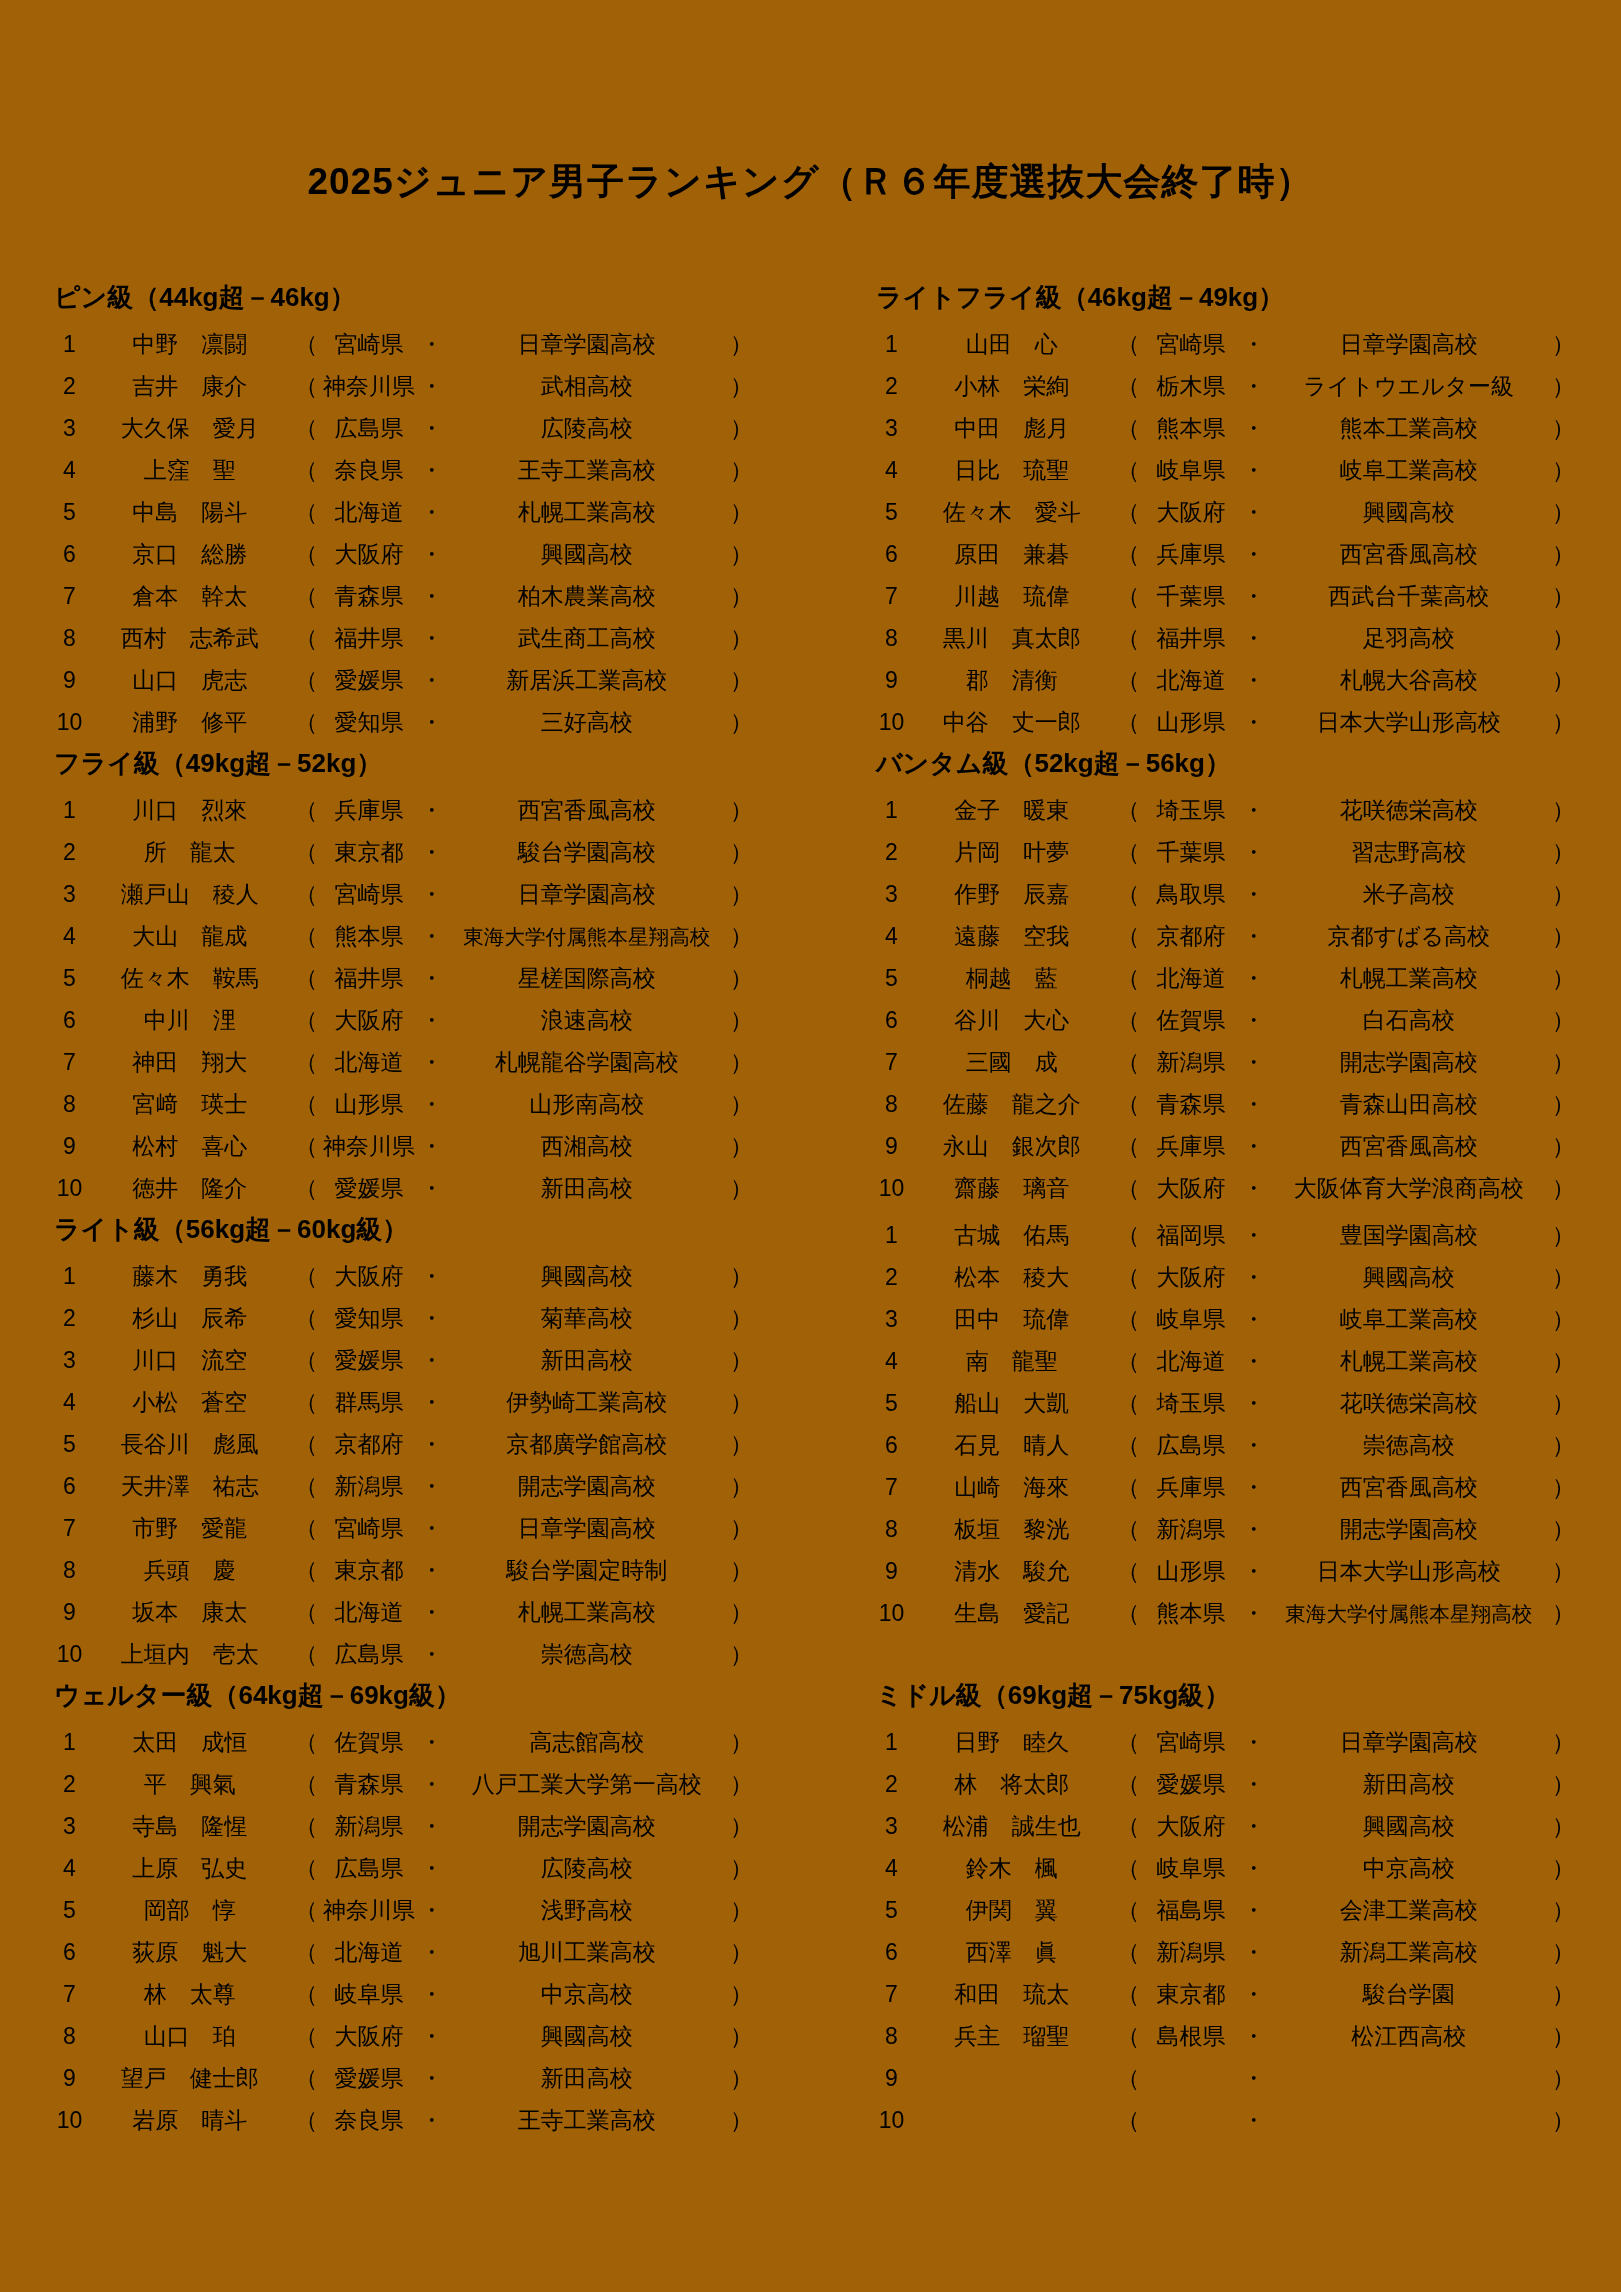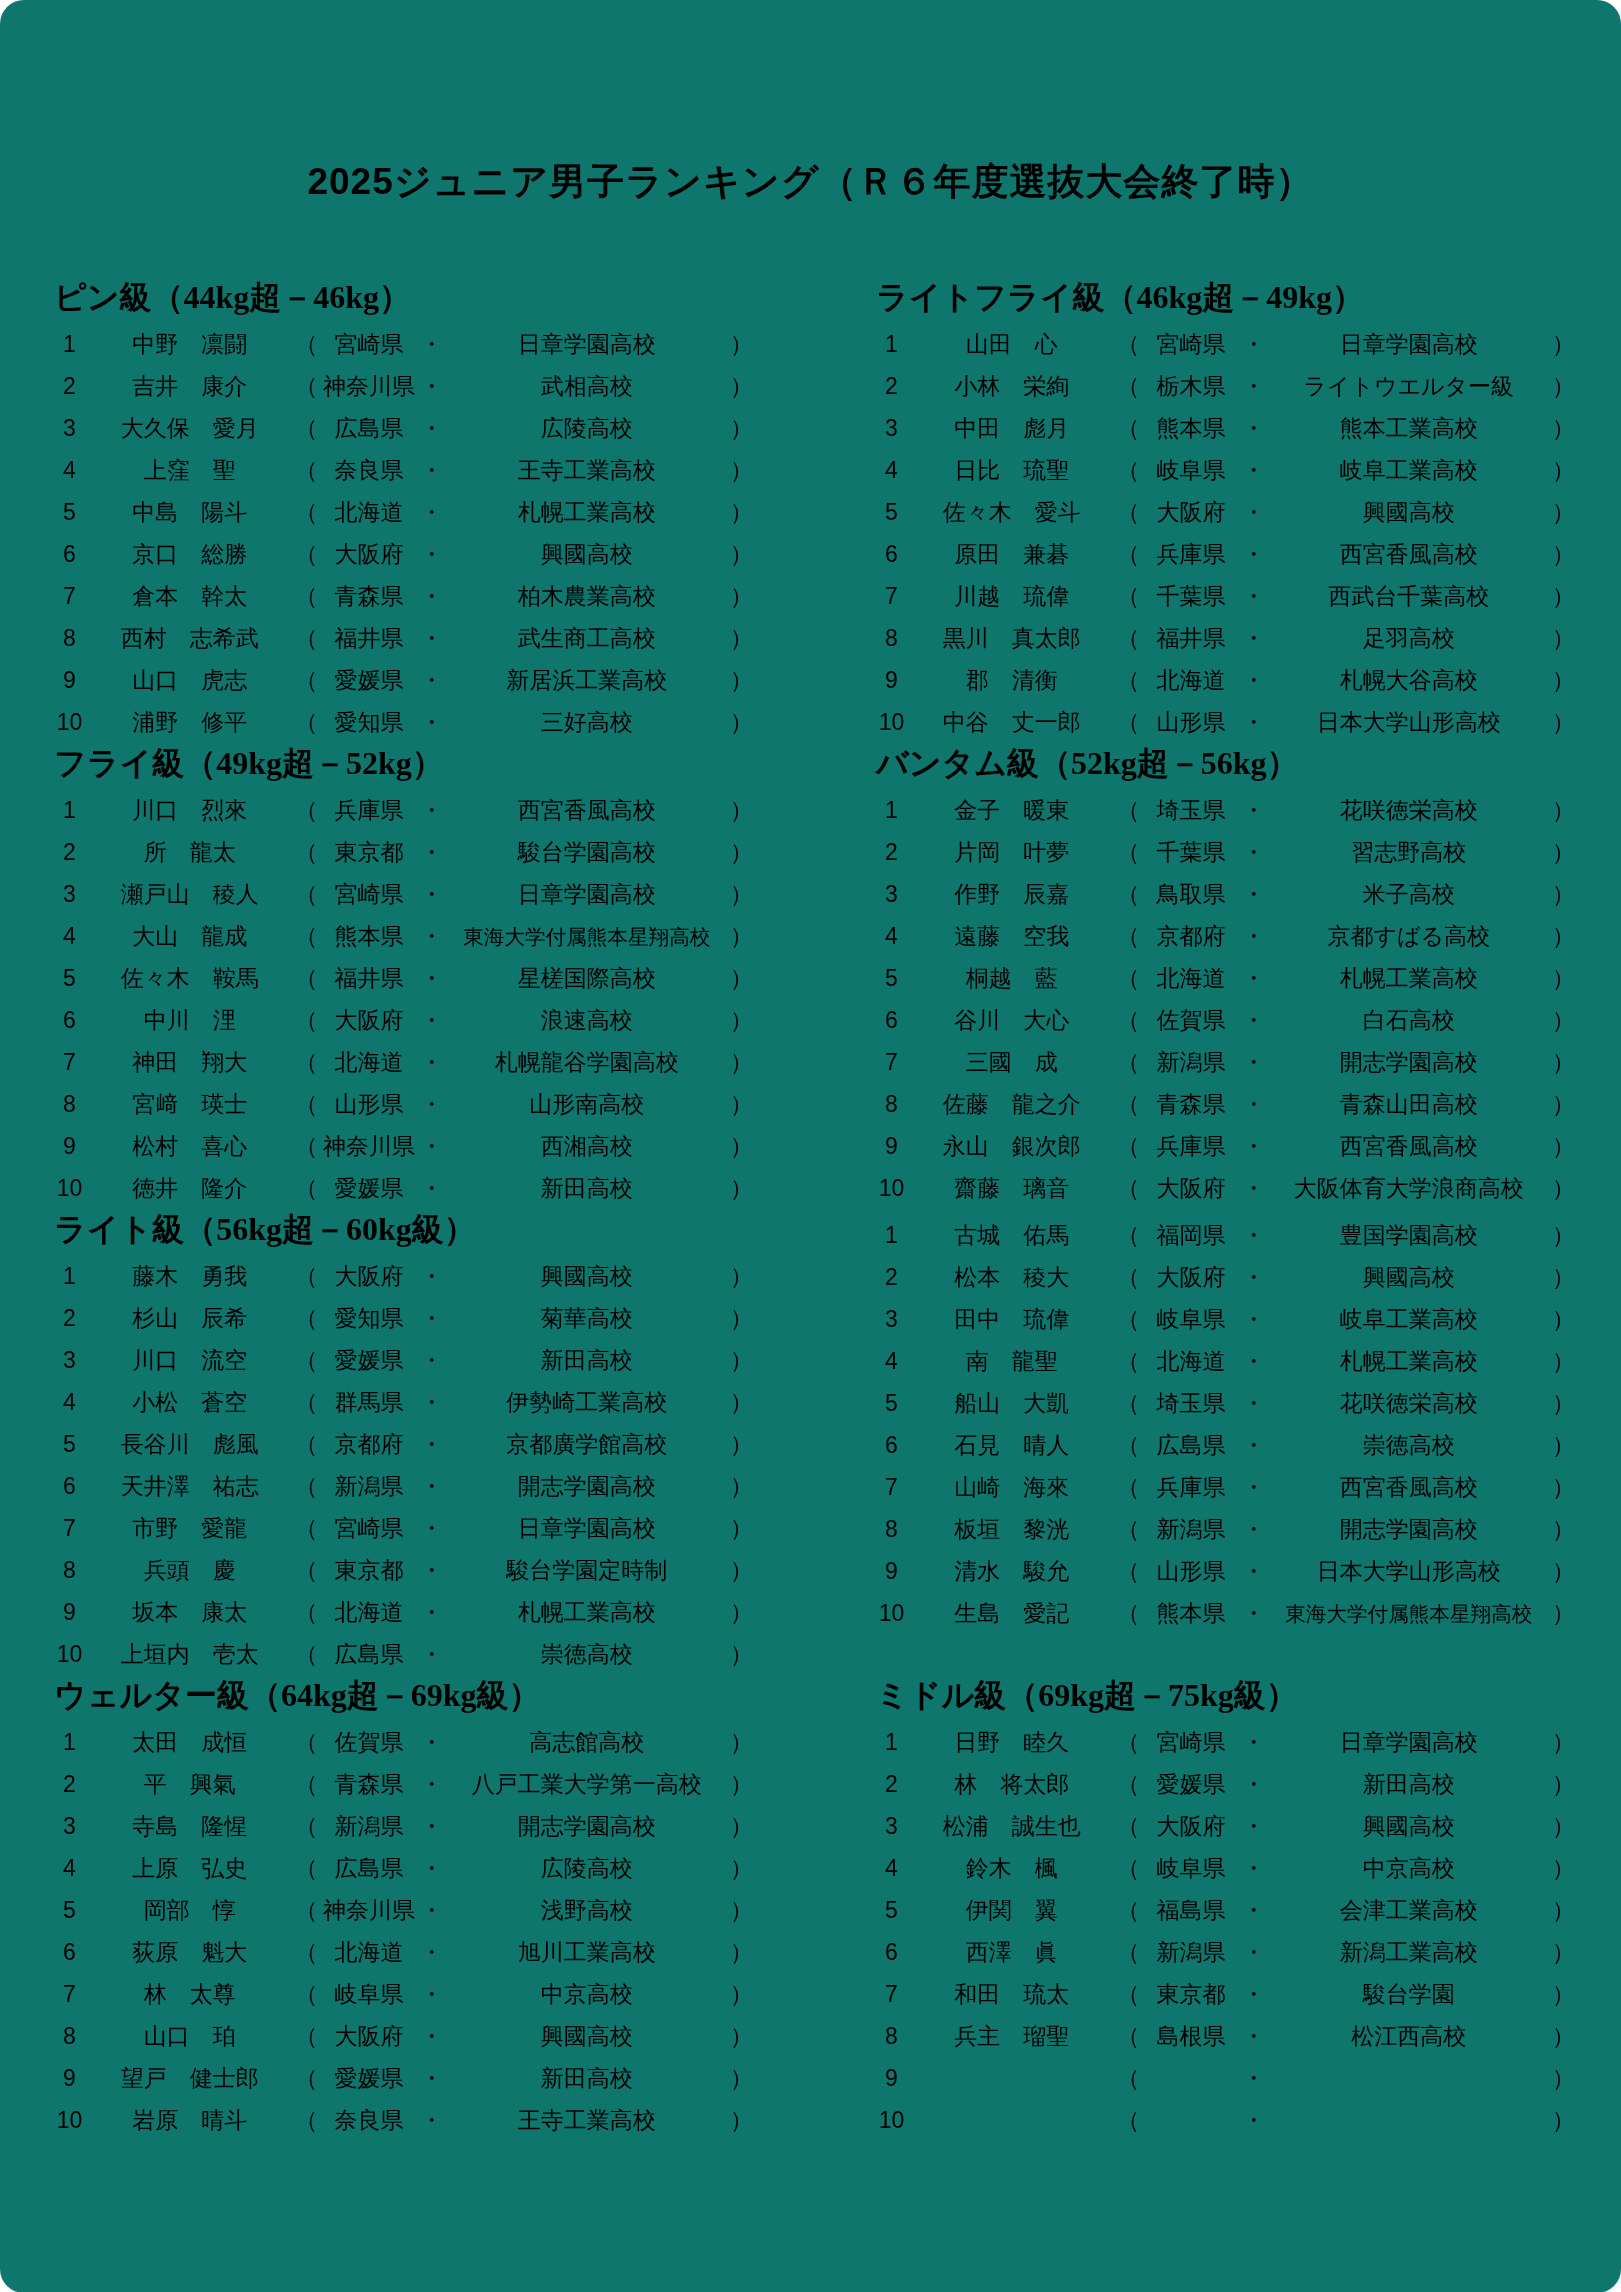--- a/index.html
+++ b/index.html
@@ -1,24 +1,23 @@
 <!DOCTYPE html>
 <html><head>
 <meta charset="utf-8">
 <style>
   html,body{margin:0;padding:0;background:#ffffff;}
   .page{
     position:relative;
     width:1621px;
     height:2293px;
-    background:#0f766e;
+    background:#a16207;
     color:#000000;
     font-family:"Liberation Sans","DejaVu Sans",sans-serif;
     overflow:hidden;
-    border-radius:24px;
   }
   .doc-title{
     position:absolute;
     top:157px;
     left:0;
     width:100%;
     text-align:center;
     font-size:37px;
     font-weight:bold;
     letter-spacing:1px;
@@ -32,24 +31,23 @@
   .col-left{left:54px;}
   .col-right{left:876px;}
   .section{
     height:466px;
     box-sizing:border-box;
     padding-top:17.6px;
   }
   .section-header{
     height:41px;
     line-height:29px;
-    font-size:32px;
+    font-size:26px;
     font-weight:bold;
     white-space:nowrap;
-    font-family:Liberation Serif, serif;
   }
   .row{
     display:flex;
     align-items:center;
     height:42px;
     font-size:23px;
     white-space:nowrap;
   }
   .cell{overflow:visible;}
   .cell-rank{width:31px;text-align:center;flex:none;}

